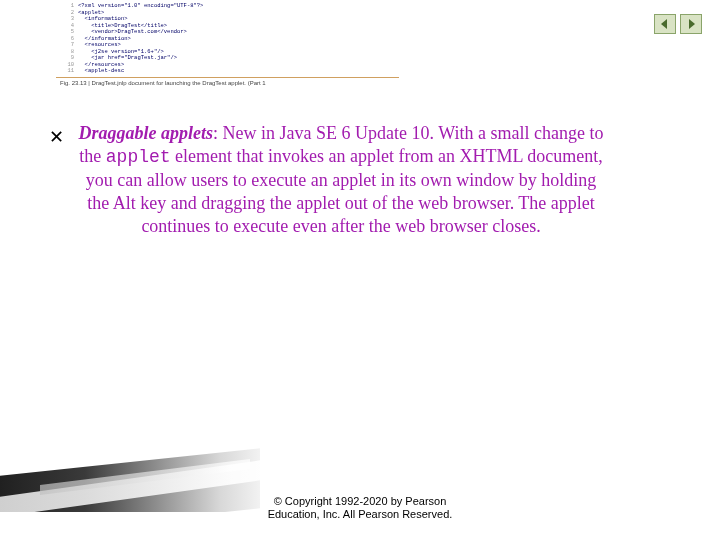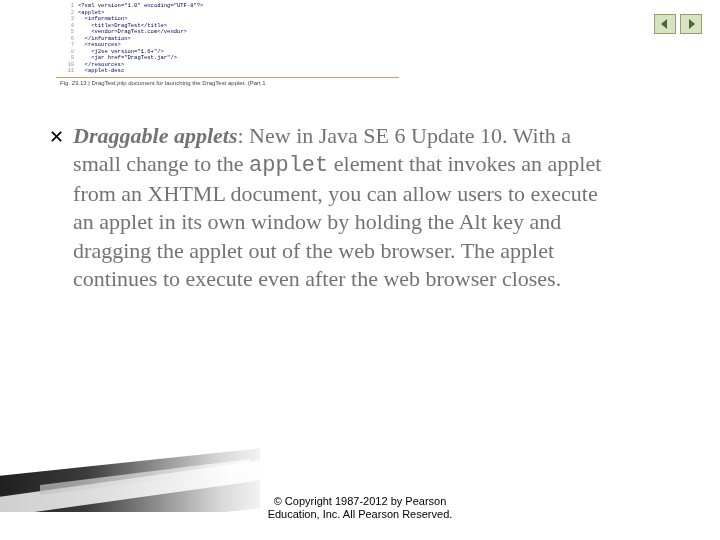--- a/index.html
+++ b/index.html
@@ -14,21 +14,21 @@
   
   .code-fig { position: absolute; top: 0px; left: 55px; width: 345px; height: 92px; border: 1px solid #fff; background: #fff; overflow: hidden; }
   .code-fig .code-area { padding: 2px 4px 0 4px; font-family: 'Courier New', monospace; font-size: 5.5px; line-height: 6.5px; color: #006; white-space: pre; }
   .code-fig .ln { display: inline-block; width: 14px; color: #999; text-align: right; margin-right: 4px; }
   .code-fig .caption { border-top: 1px solid #d0a060; margin-top: 2px; padding: 2px 4px 0 4px; font-family: Arial, sans-serif; font-size: 6px; color: #444; }
 
   
   .body { position: absolute; top: 122px; left: 49px; width: 560px; }
   .bullet-row { display: flex; align-items: flex-start; }
   .bullet-mark { font-family: Arial, sans-serif; font-size: 18px; color: #000; margin-right: 10px; margin-top: 4px; flex-shrink: 0; letter-spacing: -1px; }
-  .bullet-text { font-size: 22px; line-height: 1.28; color: #737373; }
+  .bullet-text { font-size: 18px; line-height: 1.28; color: #a21caf; text-align: center; }
   .bold-it { font-weight: bold; font-style: italic; }
   .mono { font-family: 'Courier New', Courier, monospace; }
 
   
   .copyright { position: absolute; bottom: 18px; left: 0; width: 720px; text-align: center; font-family: 'Trebuchet MS', Arial, sans-serif; font-size: 11px; line-height: 1.25; color: #000; }
 
   
   .accent-wrap { position: absolute; left: 0; bottom: 28px; width: 260px; height: 70px; overflow: hidden; pointer-events: none; }
   .accent1 { position: absolute; left: -20px; bottom: -10px; width: 300px; height: 60px; background: linear-gradient(90deg, #1a1a1a 0%, #3a3a3a 35%, #d8d8d8 80%, #ffffff 100%); transform: skewY(-6deg); }
   .accent2 { position: absolute; left: -20px; bottom: 12px; width: 280px; height: 20px; background: linear-gradient(90deg, #e0e0e0 0%, #ffffff 90%); transform: skewY(-8deg); opacity: 0.9; }
@@ -74,17 +74,17 @@
     </div>
   </div>
 
   <div class="accent-wrap">
     <div class="accent1"></div>
     <div class="accent2"></div>
     <div class="accent3"></div>
   </div>
 
   <div class="copyright">
-    <div>© Copyright 1987-2012 by Pearson</div>
+    <div>© Copyright 1992-2020 by Pearson</div>
     <div>Education, Inc. All Pearson Reserved.</div>
   </div>
 
 </div>
 
 </body></html>

